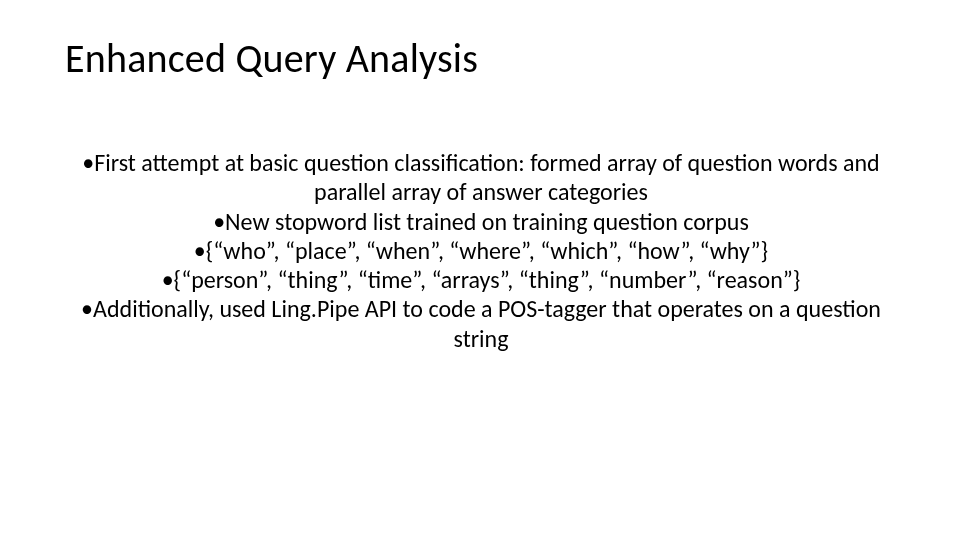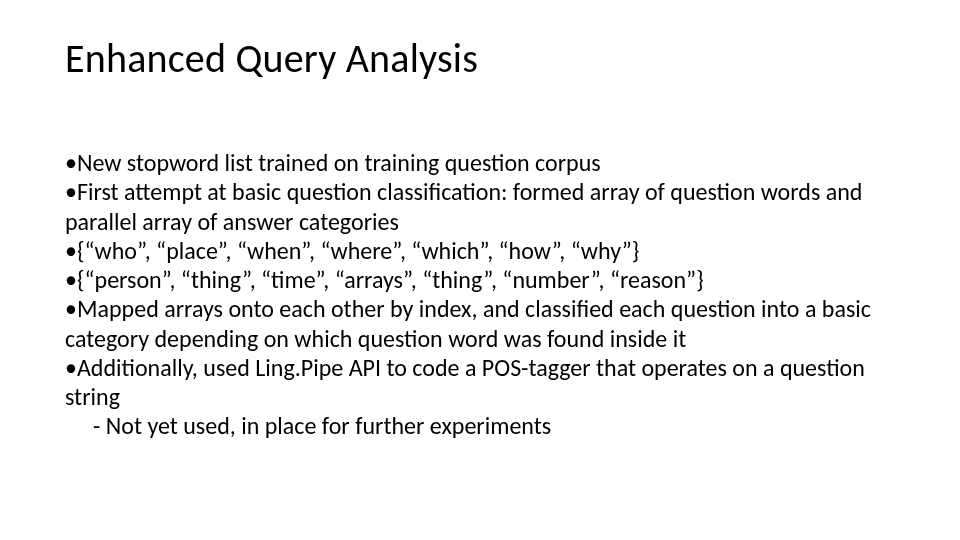--- a/index.html
+++ b/index.html
@@ -10,20 +10,21 @@
     background: #ffffff;
     font-family: Calibri, "Segoe UI", Arial, sans-serif;
     color: #000000;
     overflow: hidden;
   }
   .slide {
     position: relative;
     width: 960px;
     height: 412px;
     box-sizing: border-box;
+    text-align: center;
   }
   .title {
     position: absolute;
     left: 65px;
     top: 34px;
     font-size: 40px;
     font-weight: 400;
     font-family: "Calibri Light", Calibri, "Segoe UI", Arial, sans-serif;
     letter-spacing: 0.2px;
     color: #000;
@@ -50,42 +51,36 @@
 </head>
 <body>
 
 <div class="slide">
 
   <div class="title">Enhanced Query Analysis</div>
 
   <div class="body">
 
     <span class="bullet">
-      <span class="dot">•</span><span>New stopword list trained on training question corpus</span>
+      <span class="dot">•</span><span>First attempt at basic question classification: formed array of question words and parallel array of answer categories</span>
     </span>
 
     <span class="bullet">
-      <span class="dot">•</span><span>First attempt at basic question classification: formed array of question words and parallel array of answer categories</span>
+      <span class="dot">•</span><span>New stopword list trained on training question corpus</span>
     </span>
 
     <span class="bullet">
       <span class="dot">•</span><span>{“who”, “place”, “when”, “where”, “which”, “how”, “why”}</span>
     </span>
 
     <span class="bullet">
       <span class="dot">•</span><span>{“person”, “thing”, “time”, “arrays”, “thing”, “number”, “reason”}</span>
     </span>
 
-    <span class="bullet">
-      <span class="dot">•</span><span>Mapped arrays onto each other by index, and classified each question into a basic category depending on which question word was found inside it</span>
-    </span>
 
     <span class="bullet">
       <span class="dot">•</span><span>Additionally, used Ling.Pipe API to code a POS-tagger that operates on a question string</span>
     </span>
 
-    <span class="bullet sub">
-      <span>- Not yet used, in place for further experiments</span>
-    </span>
 
   </div>
 
 </div>
 
 </body></html>

